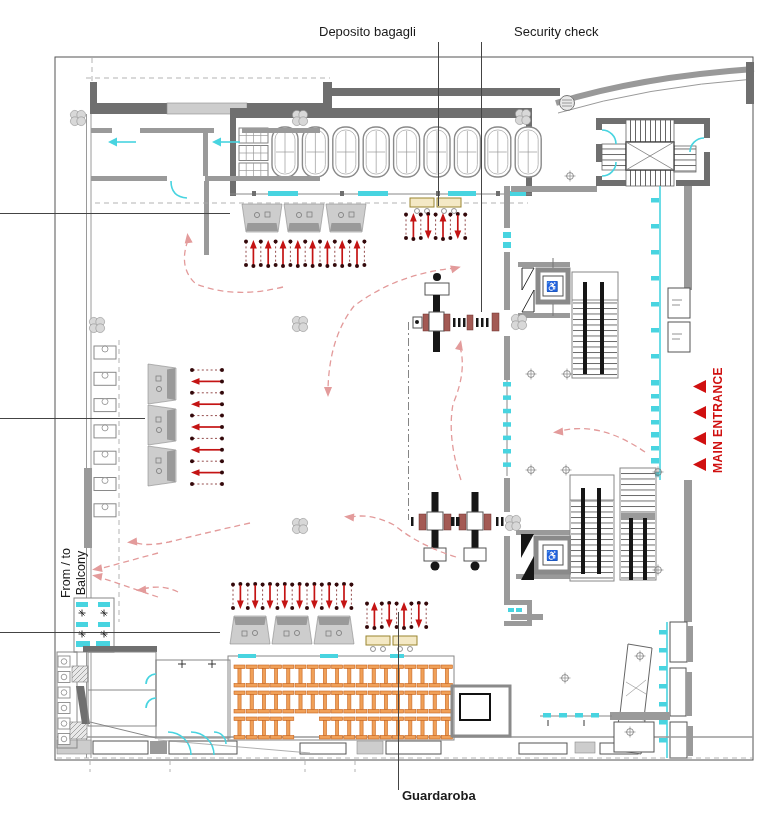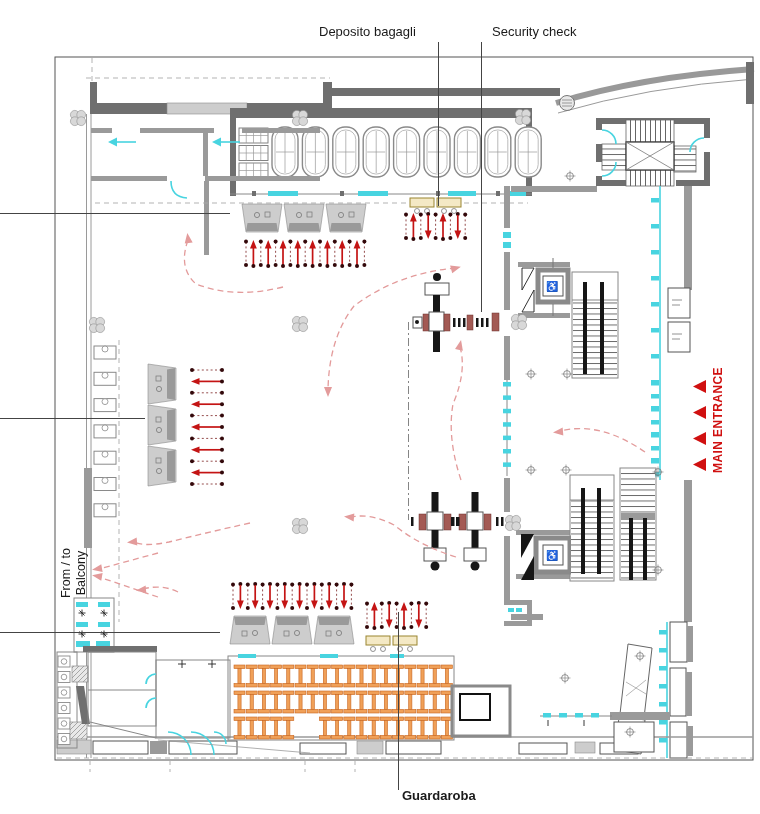--- a/index.html
+++ b/index.html
@@ -732,21 +732,21 @@
   <line x1="438.5" y1="42" x2="438.5" y2="206" class="ldr"></line>
   <line x1="481.5" y1="42" x2="481.5" y2="312" class="ldr"></line>
   <line x1="398.5" y1="612" x2="398.5" y2="790" class="ldr"></line>
   <line x1="0" y1="213.5" x2="230" y2="213.5" class="ldr"></line>
   <line x1="0" y1="418.5" x2="145" y2="418.5" class="ldr"></line>
   <line x1="0" y1="632.5" x2="220" y2="632.5" class="ldr"></line>
 </g>
 </svg>
 
 <div class="lbl" style="left:319px;top:24px;">Deposito bagagli</div>
-<div class="lbl" style="left:492px;top:24px;">Security check</div>
+<div class="lbl" style="left:514px;top:24px;">Security check</div>
 <div class="lbl" style="left:402px;top:788px;font-weight:bold;">Guardaroba</div>
 <div class="lbl vert" id="balcony-label">
   <div>From / to</div>
   <div>Balcony</div>
 </div>
 <div class="lbl vert" id="main-entrance-label">MAIN ENTRANCE</div>
 
 </div>
 
 </body></html>

